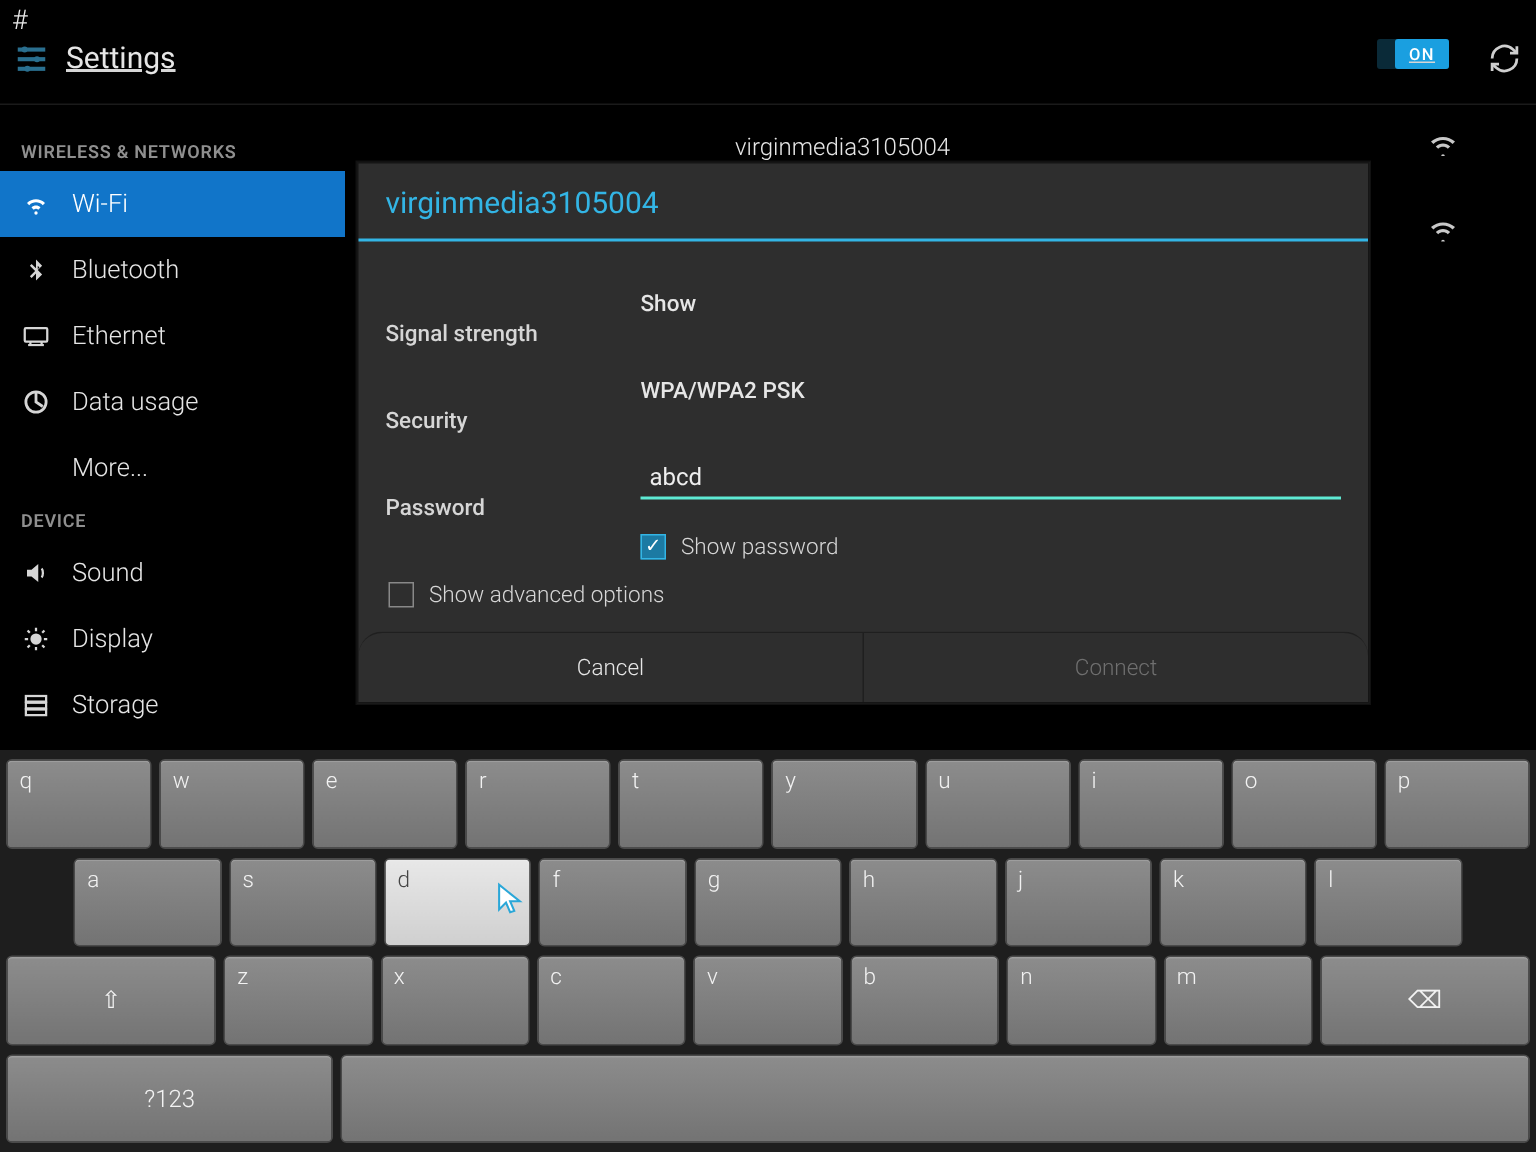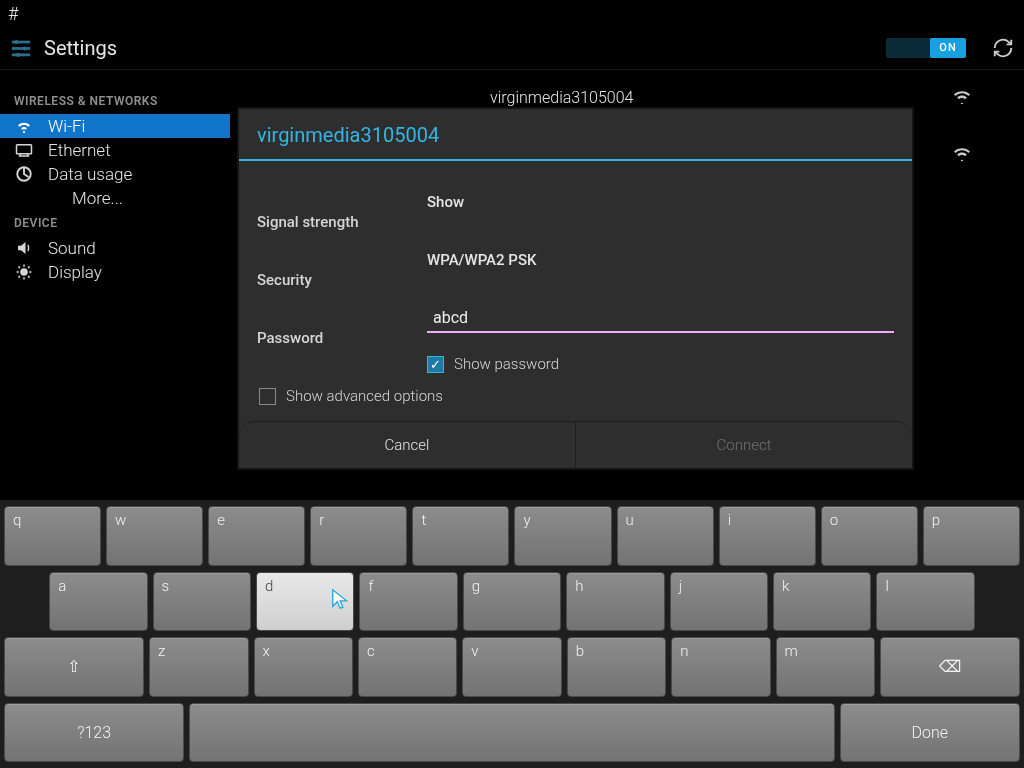--- a/index.html
+++ b/index.html
@@ -1,44 +1,44 @@
 <!DOCTYPE html>
 <html><head>
 <meta charset="utf-8">
 <style>
   html,body{margin:0;padding:0;width:1024px;height:768px;background:#000;font-family:Roboto,"Helvetica Neue",Arial,sans-serif;color:#d6d6d6;overflow:hidden;font-weight:300;}
   *{box-sizing:border-box;}
   .statusbar{height:26px;display:flex;align-items:center;padding:0 8px;color:#e8e8e8;font-size:18px;}
-  .header{display:flex;align-items:center;height:44px;padding:0 8px;border-bottom:1px solid #1a1a1a;}
+  .header{display:flex;height:44px;padding:0 8px;border-bottom:1px solid #1a1a1a;text-decoration:underline;}
   .header .appicon{width:26px;height:26px;margin-right:10px;display:flex;align-items:center;justify-content:center;}
   .header .title{font-size:20px;color:#e6e6e6;font-weight:400;}
   .header .spacer{flex:1;}
-  .onswitch{width:80px;height:20px;background:#0a2a38;border-radius:2px;display:flex;align-items:center;justify-content:flex-end;margin-right:24px;position:relative;}
+  .onswitch{width:48px;height:20px;background:#0a2a38;border-radius:2px;display:flex;align-items:center;justify-content:flex-end;margin-right:24px;position:relative;}
   .onswitch .thumb{width:36px;height:20px;background:#1a9fe0;border-radius:2px;color:#fff;font-size:11px;display:flex;align-items:center;justify-content:center;letter-spacing:1px;font-weight:500;}
   .refresh{width:26px;height:26px;display:flex;align-items:center;justify-content:center;color:#ccc;}
   .content{display:flex;height:430px;}
   .sidebar{width:230px;padding-top:18px;}
   .section-h{color:#8f8f8f;font-size:12px;letter-spacing:0.5px;padding:6px 14px 6px 14px;font-weight:600;}
-  .sitem{display:flex;align-items:center;height:24px;padding:0 14px;font-size:17px;color:#e6e6e6;gap:14px;}
+  .sitem{display:flex;align-items:center;height:44px;padding:0 14px;font-size:17px;color:#e6e6e6;gap:14px;}
   .sitem.selected{background:#1175c9;color:#fff;}
   .sitem .ico{width:20px;display:flex;justify-content:center;}
   .main{flex:1;position:relative;padding-top:14px;}
   .netrow{display:flex;align-items:flex-start;padding:4px 50px 4px 260px;color:#cfcfcf;}
   .netrow .nettext{flex:1;}
   .netrow .netname{font-size:16px;color:#e6e6e6;}
   .netrow .netsub{font-size:12px;color:#8a8a8a;margin-top:2px;}
   .wifiic{width:22px;color:#c8c8c8;}
   .dialog{position:absolute;left:8px;top:38px;width:675px;background:#2e2e2e;border:1px solid #151515;box-shadow:0 0 0 1px #111;}
   .dialog .dtitle{color:#33b5e5;font-size:20px;padding:14px 18px 12px 18px;border-bottom:2px solid #33b5e5;font-weight:400;}
   .dbody{padding:12px 18px 10px 18px;}
   .drow{display:flex;align-items:center;min-height:34px;font-size:15px;}
   .drow .lab{width:170px;color:#d6d6d6;font-weight:500;margin-top:40px;}
   .drow .val{color:#e6e6e6;font-weight:500;}
   .pwwrap{flex:1;}
-  .pwinput{width:100%;background:transparent;border:none;border-bottom:2px solid #f0abfc;color:#eee;font-size:16px;padding:4px 2px 4px 6px;outline:none;font-family:inherit;}
+  .pwinput{width:100%;background:transparent;border:none;border-bottom:2px solid #5eead4;color:#eee;font-size:16px;padding:4px 2px 4px 6px;outline:none;font-family:inherit;}
   .chkrow{display:flex;align-items:center;gap:10px;font-size:15px;color:#d6d6d6;padding:6px 0;}
   .chkbox{width:17px;height:17px;border:1px solid #888;display:inline-flex;align-items:center;justify-content:center;background:transparent;}
   .chkbox.checked{background:#1c7aa3;border-color:#33b5e5;color:#fff;font-size:13px;}
   .dbtns{display:flex;border-top:1px solid #1f1f1f;border-radius:16px;}
   .dbtn{flex:1;text-align:center;padding:14px 0;font-size:15px;color:#e6e6e6;border-right:1px solid #1f1f1f;}
   .dbtn:last-child{border-right:none;color:#6f6f6f;}
   
   .kbd{position:absolute;left:0;right:0;bottom:0;height:268px;background:#1e1e1e;padding:6px 4px;display:flex;flex-direction:column;gap:6px;}
   .krow{display:flex;gap:5px;flex:1;}
   .key{flex:1;background:linear-gradient(#8c8c8c,#737373);border:1px solid #4a4a4a;border-radius:4px;display:flex;align-items:flex-start;justify-content:flex-start;padding:4px 8px;color:#f2f2f2;font-size:15px;position:relative;box-shadow:inset 0 1px 0 rgba(255,255,255,0.15);}
@@ -89,37 +89,45 @@
     <div class="sitem selected">
       <span class="ico">
           <svg width="18" height="18" viewBox="0 0 24 24" fill="#fff">
             <path d="M12 18.5a1.5 1.5 0 1 0 0 3 1.5 1.5 0 0 0 0-3zM4 11l2 2c3.3-3.3 8.7-3.3 12 0l2-2c-4.4-4.4-11.6-4.4-16 0zm4 4 2 2c1.1-1.1 2.9-1.1 4 0l2-2c-2.2-2.2-5.8-2.2-8 0z"></path>
           </svg>
         </span>
       <span>Wi-Fi</span>
     </div>
     <div class="sitem">
       <span class="ico">
+          <svg width="14" height="18" viewBox="0 0 24 24" fill="#d6d6d6">
+            <path d="M12 2v8L7 5 5 7l6 6-6 6 2 2 5-5v8l7-7-5-5 5-5-7-7zm2 5 2 2-2 2V7zm0 10 2-2-2-2v4z"></path>
+          </svg>
+        </span>
+      <span>Bluetooth</span>
+    </div>
+    <div class="sitem">
+      <span class="ico">
           <svg width="18" height="14" viewBox="0 0 24 18" fill="none" stroke="#d6d6d6" stroke-width="2">
             <rect x="2" y="2" width="20" height="12" rx="1"></rect>
             <path d="M7 14v3M17 14v3M5 17h14"></path>
           </svg>
         </span>
       <span>Ethernet</span>
     </div>
     <div class="sitem">
       <span class="ico">
           <svg width="18" height="18" viewBox="0 0 24 24" fill="none" stroke="#d6d6d6" stroke-width="2.5">
             <circle cx="12" cy="12" r="9"></circle>
             <path d="M12 3v9l6 4" stroke="#d6d6d6"></path>
           </svg>
         </span>
       <span>Data usage</span>
     </div>
-    <div class="sitem" style="padding-left:72px;">
+    <div class="sitem" style="padding-left:48px;">
       <span>More...</span>
     </div>
 
     <div class="section-h">DEVICE</div>
 
     <div class="sitem">
       <span class="ico">
           <svg width="18" height="18" viewBox="0 0 24 24" fill="#d6d6d6">
             <path d="M4 9v6h4l6 5V4L8 9H4z"></path>
             <path d="M17 8c1.5 1.5 1.5 6.5 0 8" fill="none" stroke="#d6d6d6" stroke-width="2"></path>
@@ -130,20 +138,30 @@
     <div class="sitem">
       <span class="ico">
           <svg width="18" height="18" viewBox="0 0 24 24" fill="#d6d6d6">
             <circle cx="12" cy="12" r="5"></circle>
             <g stroke="#d6d6d6" stroke-width="2">
               <path d="M12 2v3M12 19v3M2 12h3M19 12h3M4.5 4.5l2 2M17.5 17.5l2 2M4.5 19.5l2-2M17.5 6.5l2-2"></path>
             </g>
           </svg>
         </span>
       <span>Display</span>
+    </div>
+    <div class="sitem">
+      <span class="ico">
+          <svg width="18" height="18" viewBox="0 0 24 24" fill="none" stroke="#d6d6d6" stroke-width="2">
+            <rect x="3" y="4" width="18" height="5"></rect>
+            <rect x="3" y="10" width="18" height="5"></rect>
+            <rect x="3" y="16" width="18" height="5"></rect>
+          </svg>
+        </span>
+      <span>Storage</span>
     </div>
   </div>
 
   <div class="main">
     <div class="netrow">
       <div class="nettext">
         <div class="netname">virginmedia3105004</div>
         <div class="netsub">Secured with WPA/WPA2 (WPS available)</div>
       </div>
       <span class="wifiic">
@@ -228,23 +246,20 @@
     <div id="krow3inner" style="display:contents;"><div class="key">z</div><div class="key">x</div><div class="key">c</div><div class="key">v</div><div class="key">b</div><div class="key">n</div><div class="key">m</div></div>
     <div class="key wide15">
         <span class="center">⌫</span>
       </div>
   </div>
   <div class="krow">
     <div class="key wide15">
         <span class="center">?123</span>
       </div>
     <div class="key space"></div>
-    <div class="key wide15">
-        <span class="center">Done</span>
-      </div>
   </div>
 </div>
 
 <div class="cursor">
   <svg width="22" height="22" viewBox="0 0 24 24">
       <path d="M3 2l0 18 5-5 3 7 3-1-3-7 7 0z" fill="#fff" stroke="#2aa7d8" stroke-width="1.5"></path>
     </svg>
 </div>
 
 </body></html>

